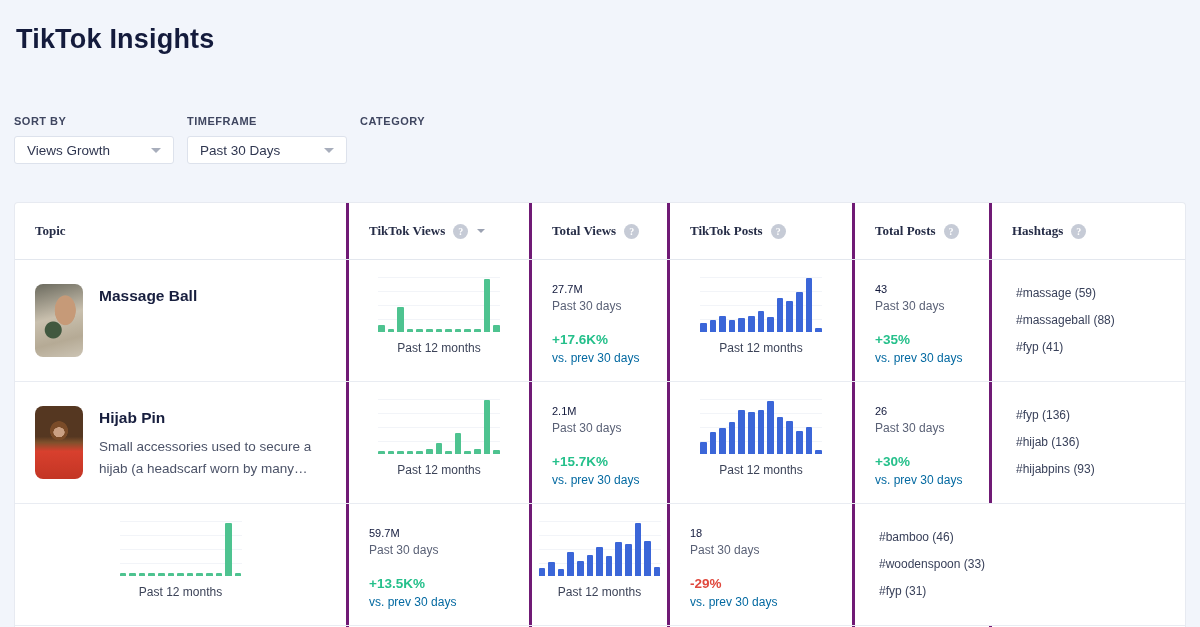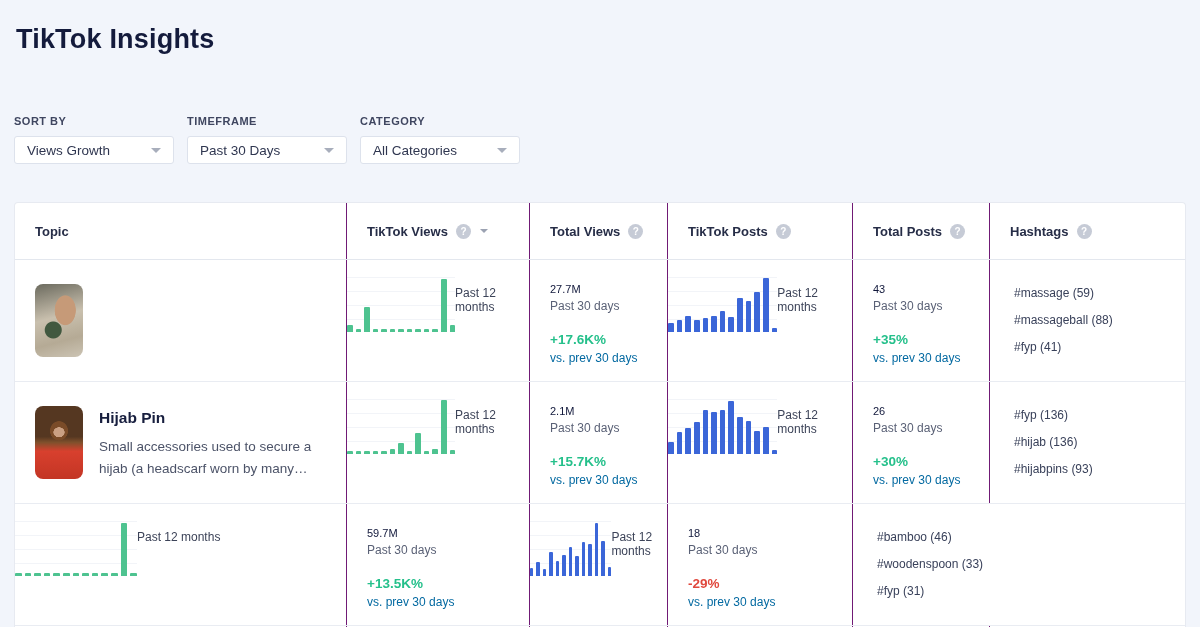--- a/index.html
+++ b/index.html
@@ -46,27 +46,27 @@
     background:#fff;
     border:1px solid #e7eaf1;
     border-bottom:none;
     border-radius:4px 4px 0 0;
     width:1172px;
   }
   .grid-row {
     display:grid;
     grid-template-columns:331px 183px 138px 185px 137px 198px;
   }
-  .thead { height:57px; border-bottom:1px solid #e3e7ee; }
+  .thead { height:57px; border-bottom:1px solid #e3e7ee;font-family:Liberation Serif, serif; }
   .th {
     display:flex; align-items:center;
     padding-left:20px;
     font-size:13px; font-weight:bold; color:#262d47;
   }
-  .th:nth-child(n+2), .td:nth-child(n+2) { border-left:1px solid #701a75; }
+  .th:nth-child(n+2), .td:nth-child(n+2) { border-left:3px solid #701a75; }
   .help-icon {
     width:15px; height:15px; border-radius:50%;
     background:#c6cbd6; color:#fff;
     font-size:10px; font-weight:bold;
     display:flex; align-items:center; justify-content:center;
     margin-left:8px; cursor:pointer; flex:none;
   }
   .sort-caret {
     width:0; height:0; margin-left:9px;
     border-left:4px solid transparent;
@@ -99,21 +99,21 @@
   }
   .topic-title { font-size:15.5px; font-weight:bold; color:#171e3e; margin-top:3px; }
   .topic-desc {
     margin-top:9px;
     font-size:13.5px; color:#4c5368; line-height:1.63;
     width:240px;
     display:-webkit-box; -webkit-line-clamp:2; -webkit-box-orient:vertical;
     overflow:hidden;
   }
   
-  .chart-cell { display:flex; flex-direction:row; align-items:flex-start; padding-top:17px; }
+  .chart-cell { display:flex; flex-direction:column; align-items:center; padding-top:17px; }
   .spark {
     width:122px; height:55px;
     display:flex; align-items:flex-end; gap:3px;
     background-image:linear-gradient(#f2f4f8 1px, rgba(0,0,0,0) 1px);
     background-size:100% 14px;
   }
   .spark .bar { flex:1; border-radius:1px 1px 0 0; }
   .spark.views .bar { background:var(--green, #4ec390); }
   .spark.posts .bar { background:var(--blue, #3b66d8); }
   .spark-caption { margin-top:9px; font-size:12px; color:#3c4358; }
@@ -147,24 +147,20 @@
     </div>
     <div class="filter-group">
       <div class="filter-label">TIMEFRAME</div>
       <div class="select">
         <span>Past 30 Days</span>
         <span class="caret"></span>
       </div>
     </div>
     <div class="filter-group">
       <div class="filter-label">CATEGORY</div>
-      <div class="select">
-        <span>All Categories</span>
-        <span class="caret"></span>
-      </div>
     </div>
   </div>
 
   <div class="table">
     <div class="grid-row thead">
       <div class="th">
         <span>Topic</span>
       </div>
       <div class="th">
         <span>TikTok Views</span>
@@ -187,20 +183,21 @@
         <span>Hashtags</span>
         <span class="help-icon">?</span>
       </div>
     </div>
 
     <div id="rows">
   <div class="grid-row row">
     <div class="td topic-cell">
       <div class="thumb t-massage"></div>
       <div>
+        <div class="topic-title">Massage Ball</div>
       </div>
     </div>
     <div class="td chart-cell">
       <div class="spark views">
               <div class="bar" style="height: 12%;"></div>
               <div class="bar" style="height: 6%;"></div>
               <div class="bar" style="height: 46%;"></div>
               <div class="bar" style="height: 6%;"></div>
               <div class="bar" style="height: 6%;"></div>
               <div class="bar" style="height: 6%;"></div>

